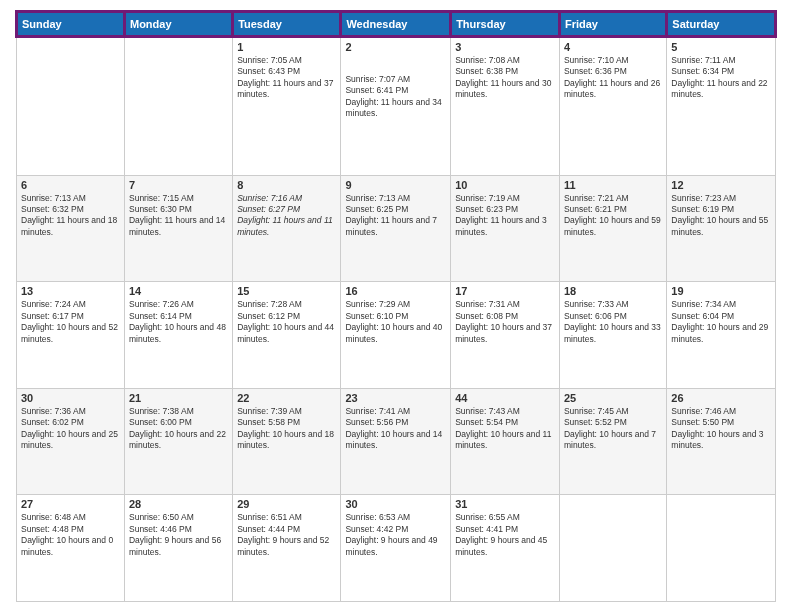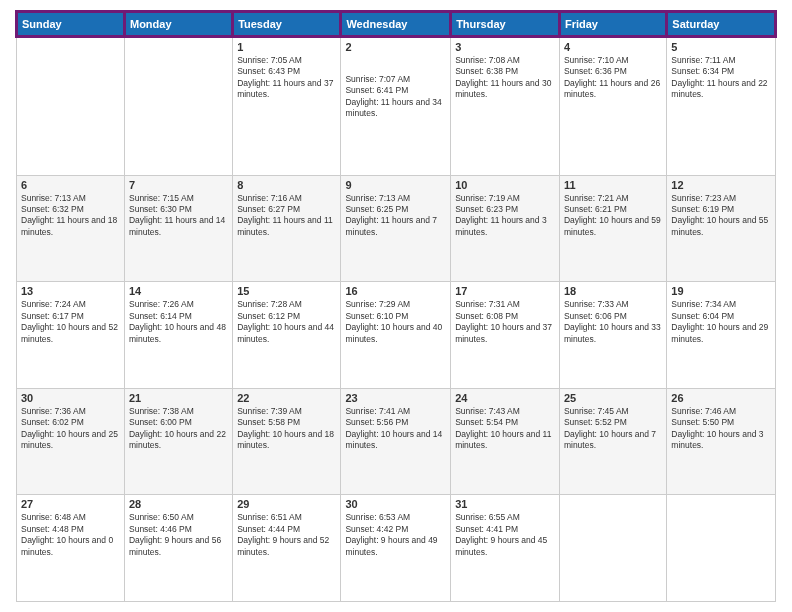--- a/index.html
+++ b/index.html
@@ -142,21 +142,21 @@
 Daylight: 11 hours and 18 minutes.</div>
           </td>
           <td>
             <span class="day-num">7</span>
             <div class="day-detail" style="white-space: pre-line;">Sunrise: 7:15 AM
 Sunset: 6:30 PM
 Daylight: 11 hours and 14 minutes.</div>
           </td>
           <td>
             <span class="day-num">8</span>
-            <div class="day-detail" style="white-space: pre-line;">Sunrise: 7:16 AM
+            <div class="day-detail" style="white-space: pre-line; font-style: italic;">Sunrise: 7:16 AM
 Sunset: 6:27 PM
 Daylight: 11 hours and 11 minutes.</div>
           </td>
           <td>
             <span class="day-num">9</span>
             <div class="day-detail" style="white-space: pre-line;">Sunrise: 7:13 AM
 Sunset: 6:25 PM
 Daylight: 11 hours and 7 minutes.</div>
           </td>
           <td>
@@ -241,21 +241,21 @@
 Sunset: 5:58 PM
 Daylight: 10 hours and 18 minutes.</div>
           </td>
           <td>
             <span class="day-num">23</span>
             <div class="day-detail" style="white-space: pre-line;">Sunrise: 7:41 AM
 Sunset: 5:56 PM
 Daylight: 10 hours and 14 minutes.</div>
           </td>
           <td>
-            <span class="day-num">24</span>
+            <span class="day-num">44</span>
             <div class="day-detail" style="white-space: pre-line;">Sunrise: 7:43 AM
 Sunset: 5:54 PM
 Daylight: 10 hours and 11 minutes.</div>
           </td>
           <td>
             <span class="day-num">25</span>
             <div class="day-detail" style="white-space: pre-line;">Sunrise: 7:45 AM
 Sunset: 5:52 PM
 Daylight: 10 hours and 7 minutes.</div>
           </td>

